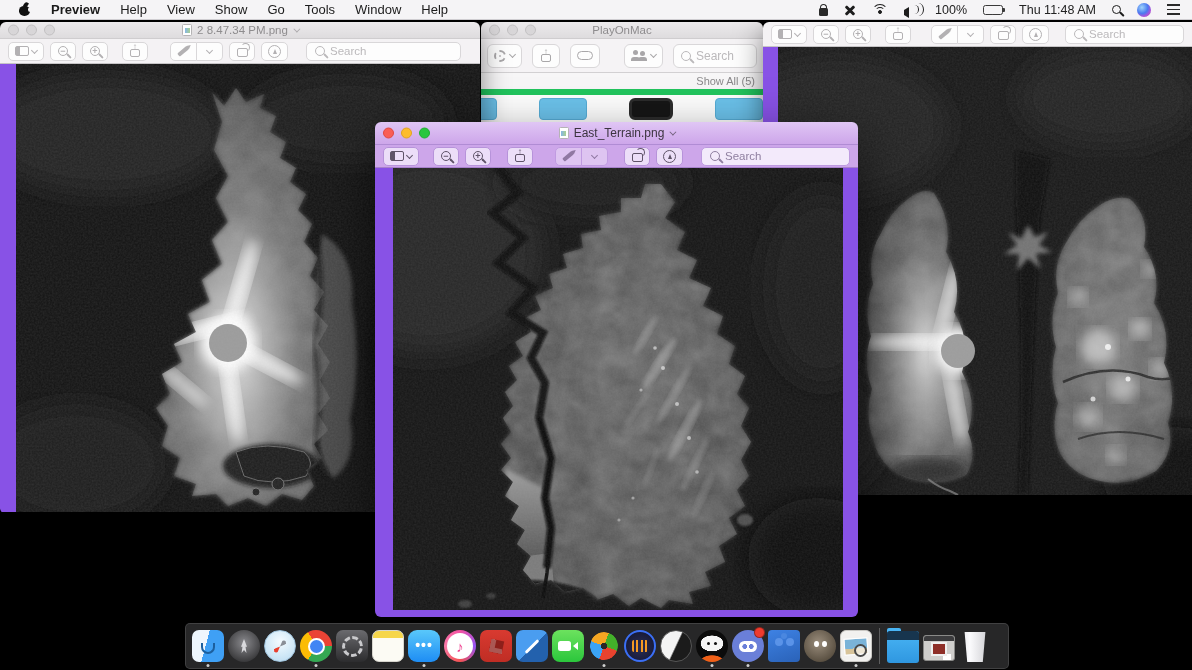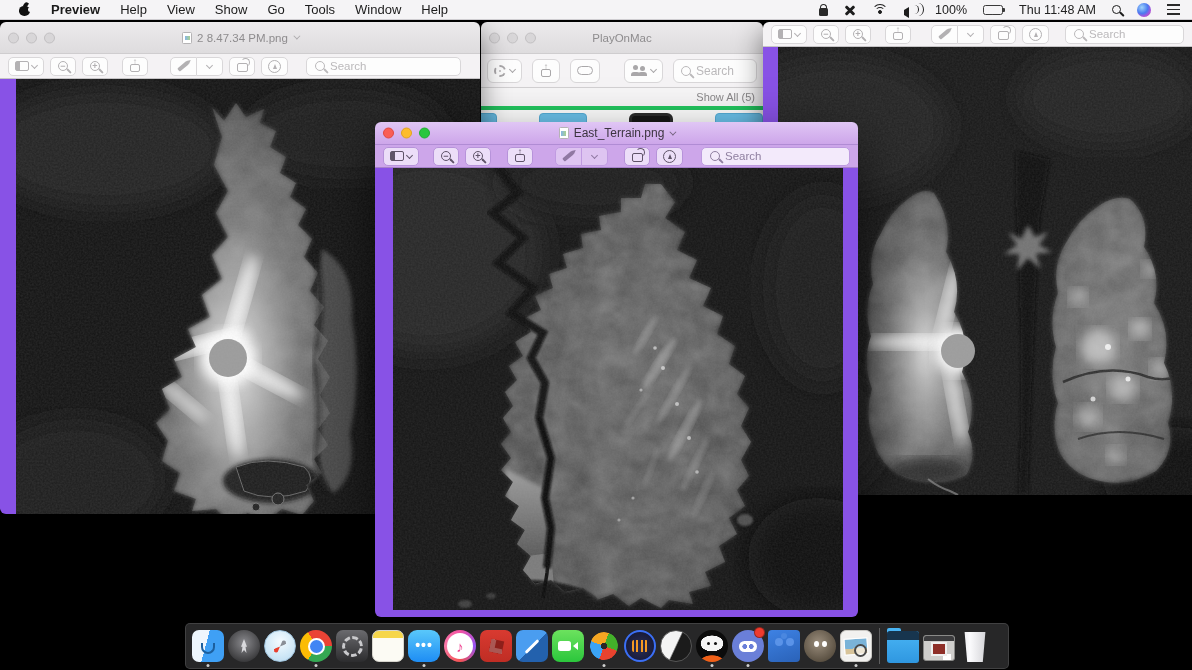--- a/index.html
+++ b/index.html
@@ -49,21 +49,21 @@
     clip-path:polygon(60% 0,15% 58%,45% 58%,38% 100%,85% 40%,52% 40%); }
   .mag-s { width:9px; height:9px; border:1.7px solid #1d1d1d; border-radius:50%; position:relative; }
   .mag-s::after { content:""; position:absolute; right:-4px; bottom:-2px; width:5.5px; height:1.8px;
     background:#1d1d1d; border-radius:1px; transform:rotate(45deg); }
   .siri { width:14px; height:14px; border-radius:50%;
     background:radial-gradient(circle at 35% 32%, #9fd4fa, #4a7bf0 45%, #b44fd8 72%, #152252); }
   .nlist { width:13px; height:11px; background:repeating-linear-gradient(#2a2a2a 0 1.8px, transparent 1.8px 4.6px); }
 
   
   .win { position:absolute; border-radius:6px; box-shadow:0 10px 28px rgba(0,0,0,.5); overflow:hidden; }
-  .titlebar { position:relative; height:32px; display:flex; align-items:center; justify-content:center;
+  .titlebar { position:relative; height:17px; display:flex; align-items:center; justify-content:center;
     font-size:11.5px; }
   .tb-inactive { background:linear-gradient(#eceaec,#dedcde); color:#8e8c8e; border-bottom:1px solid #cfcdcf; }
   .lights { position:absolute; left:8px; top:50%; transform:translateY(-50%); display:flex; gap:7px; }
   .light { width:11px; height:11px; border-radius:50%; }
   .light.inactive { background:#d8d6d8; border:0.5px solid #c2c0c2; }
   .l-red { background:#f95e56; border:0.5px solid #e14740; }
   .l-yel { background:#fdbc2e; border:0.5px solid #e0a321; }
   .l-grn { background:#2ac63e; border:0.5px solid #1fae30; }
   .title-wrap { display:flex; align-items:center; gap:5px; max-width:70%; white-space:nowrap; }
   .docicon { width:10px; height:12px; background:#fff; border:1px solid #b5b3b5; border-radius:1.5px; position:relative; flex:none; }
@@ -125,21 +125,21 @@
   .fbtn { height:24px; min-width:28px; border:1px solid #d9d7d9; background:#fdfdfd; border-radius:6px;
     display:inline-flex; align-items:center; justify-content:center; gap:4px; padding:0 6px; }
   .ic-gear { width:12px; height:12px; border:2px dashed currentColor; border-radius:50%; position:relative; }
   .ic-gear::after { content:""; position:absolute; inset:3px; border-radius:50%; border:1.5px solid currentColor; }
   .ic-pill { width:16px; height:9px; border:1.5px solid currentColor; border-radius:5px; }
   .ic-people { position:relative; width:16px; height:11px; }
   .ic-people::before { content:""; position:absolute; left:2px; top:0; width:5px; height:5px; border-radius:50%; background:currentColor; box-shadow:7px 1px 0 0 currentColor; }
   .ic-people::after { content:""; position:absolute; left:0; bottom:0; width:9px; height:4px; border-radius:3px 3px 0 0; background:currentColor; box-shadow:7px 0 0 0 currentColor; }
   .f-search { height:24px; border-radius:6px; border:1px solid #d9d7d9; background:#fdfdfd; color:#bbb9bb;
     display:flex; align-items:center; gap:5px; padding:0 7px; font-size:12px; flex:1; }
-  .f-showall { height:22px; background:#f7f6f7; border-bottom:4px solid #22c55e; display:flex; align-items:center;
+  .f-showall { height:22px; background:#f7f6f7; border-bottom:6px solid #22c55e; display:flex; align-items:center;
     justify-content:flex-end; padding:0 8px; font-size:11px; color:#8a888a; }
   .f-thumbs { position:relative; height:285px; background:#ffffff; display:flex; align-items:flex-start; gap:42px; padding:3px 0 0 0; }
   .thumb { width:52px; height:22px; border-radius:4px; margin-top:0; }
   .thumb.blue { background:#6cc3ec; border:1px solid #57aed8; }
   .thumb.black { background:#161616; border:3px solid #2c2c2c; border-radius:6px; width:48px; }
   .thumb.cut-l { margin-left:-32px; }
 
   
   .dock { position:absolute; left:185px; bottom:1px; width:824px; height:46px; background:rgba(44,44,46,.88);
     border:1px solid rgba(255,255,255,.12); border-radius:5px; display:flex; align-items:center;

